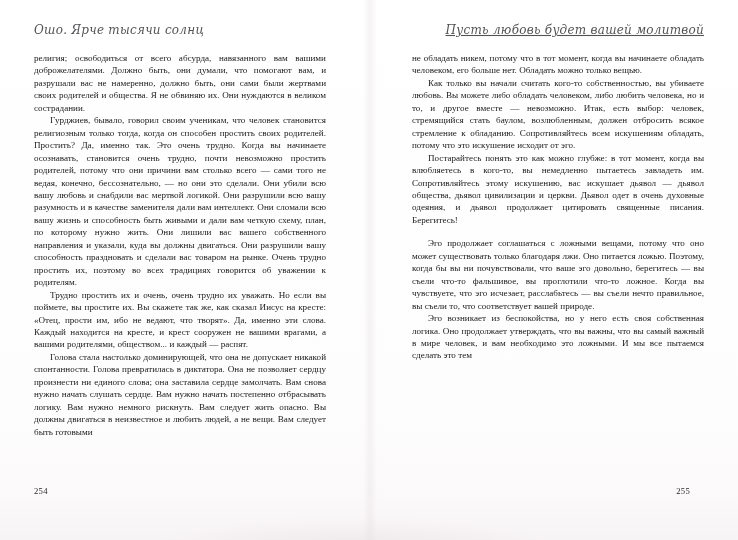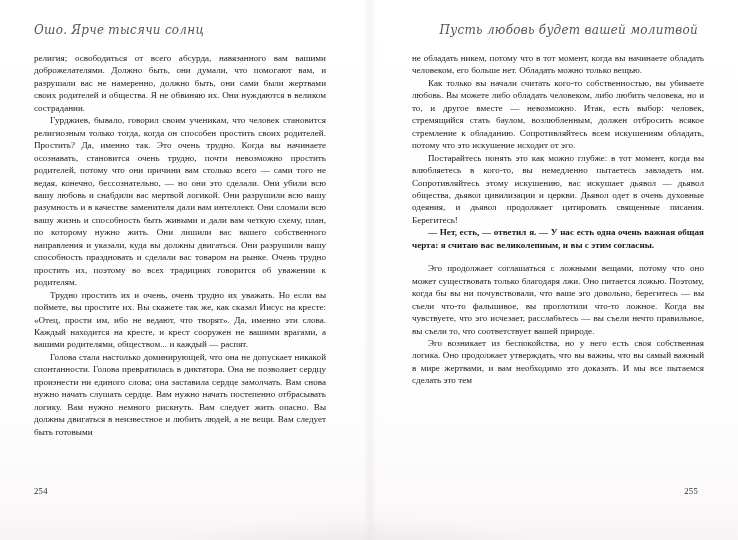--- a/index.html
+++ b/index.html
@@ -60,21 +60,21 @@
     font-style: italic;
     font-size: 12px;
     letter-spacing: 0.25px;
     color: #3b3a3d;
     white-space: nowrap;
     opacity: 0.88;
     transform: scaleY(1.08);
     transform-origin: left top;
   }
   .page-left  .running-head { left: 0; }
-  .page-right .running-head { right: 6px; text-align: right; }
+  .page-right .running-head { right: 0; text-align: right; text-decoration: underline; }
 
   .body-text {
     position: absolute;
     top: 52px;
     left: 0;
     width: 292px;
     font-size: 9.1px;
     line-height: 12.45px;
     color: #19181b;
     text-align: justify;
@@ -103,21 +103,21 @@
 
   .folio {
     position: absolute;
     bottom: 44px;
     font-size: 8.6px;
     color: #2a2a2d;
     letter-spacing: 0.3px;
     text-align: center;
   }
   .page-left  .folio { left: 34px; }
-  .page-right .folio { right: 40px; }
+  .page-right .folio { right: 48px; }
 </style>
 </head>
 <body>
 
 <div id="spread">
 
   <div id="gutter"></div>
 
   <div class="page page-left">
     <div class="page-inner">
@@ -138,23 +138,22 @@
 
   <div class="page page-right">
     <div class="page-inner">
 
       <div class="running-head">Пусть любовь будет вашей молитвой</div>
 
       <div class="body-text">
         <p class="cont">не обладать никем, потому что в тот момент, когда вы начинаете обладать человеком, его больше нет. Обладать можно только вещью.</p>
         <p>Как только вы начали считать кого-то собственностью, вы убиваете любовь. Вы можете либо обладать человеком, либо любить человека, но и то, и другое вместе — невозможно. Итак, есть выбор: человек, стремящийся стать баулом, возлюбленным, должен отбросить всякое стремление к обладанию. Сопротивляйтесь всем искушениям обладать, потому что это искушение исходит от эго.</p>
         <p>Постарайтесь понять это как можно глубже: в тот момент, когда вы влюбляетесь в кого-то, вы немедленно пытаетесь завладеть им. Сопротивляйтесь этому искушению, вас искушает дьявол — дьявол общества, дьявол цивилизации и церкви. Дьявол одет в очень духовные одеяния, и дьявол продолжает цитировать священные писания. Берегитесь!</p>
-        <p class="bold dialog">— Нет, есть, — ответил я. — У нас есть одна очень важная общая черта: я считаю вас великолепным, и вы с этим согласны.</p>
         <p class="spaced-before">Эго продолжает соглашаться с ложными вещами, потому что оно может существовать только благодаря лжи. Оно питается ложью. Поэтому, когда бы вы ни почувствовали, что ваше эго довольно, берегитесь — вы съели что-то фальшивое, вы проглотили что-то ложное. Когда вы чувствуете, что эго исчезает, расслабьтесь — вы съели нечто правильное, вы съели то, что соответствует вашей природе.</p>
-        <p>Эго возникает из беспокойства, но у него есть своя собственная логика. Оно продолжает утверждать, что вы важны, что вы самый важный в мире жертвами, и вам необходимо это доказать. И мы все пытаемся сделать это тем</p>
+        <p>Эго возникает из беспокойства, но у него есть своя собственная логика. Оно продолжает утверждать, что вы важны, что вы самый важный в мире человек, и вам необходимо это ложными. И мы все пытаемся сделать это тем</p>
       </div>
 
     </div>
 
     <div class="folio">255</div>
   </div>
 
 </div>
 
 </body></html>

